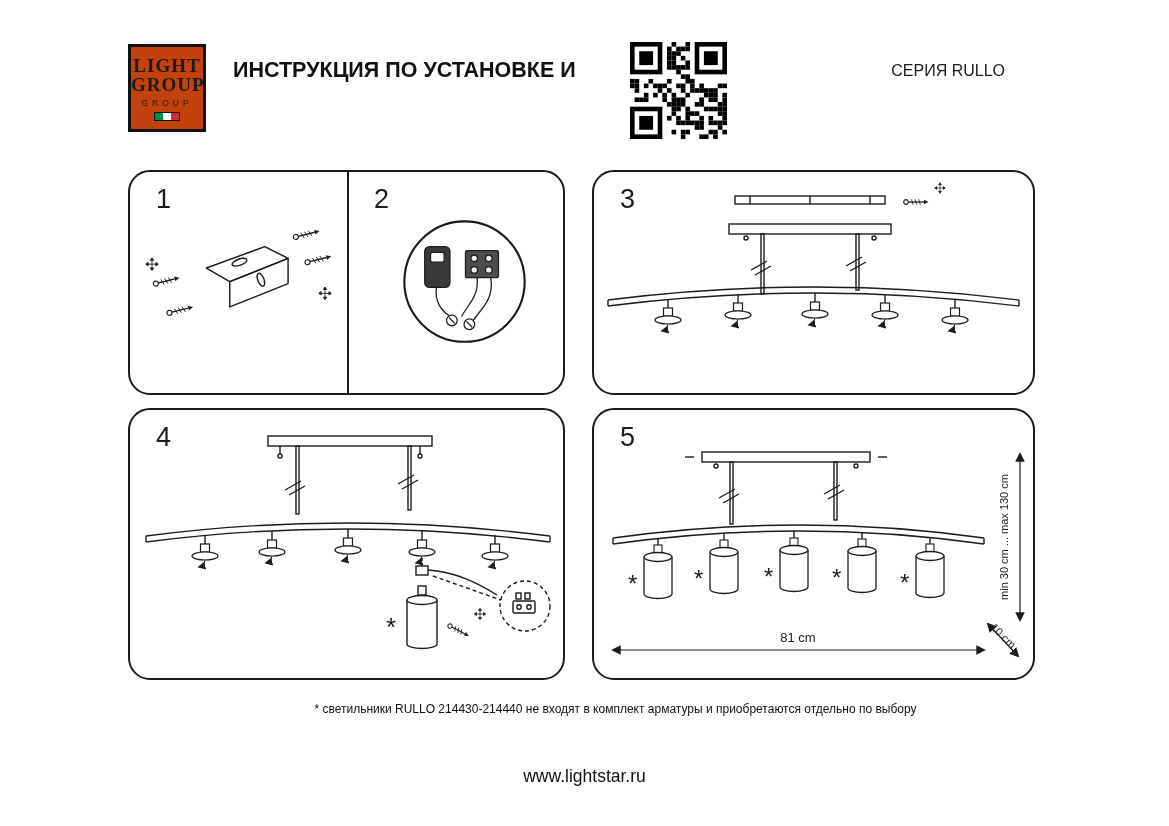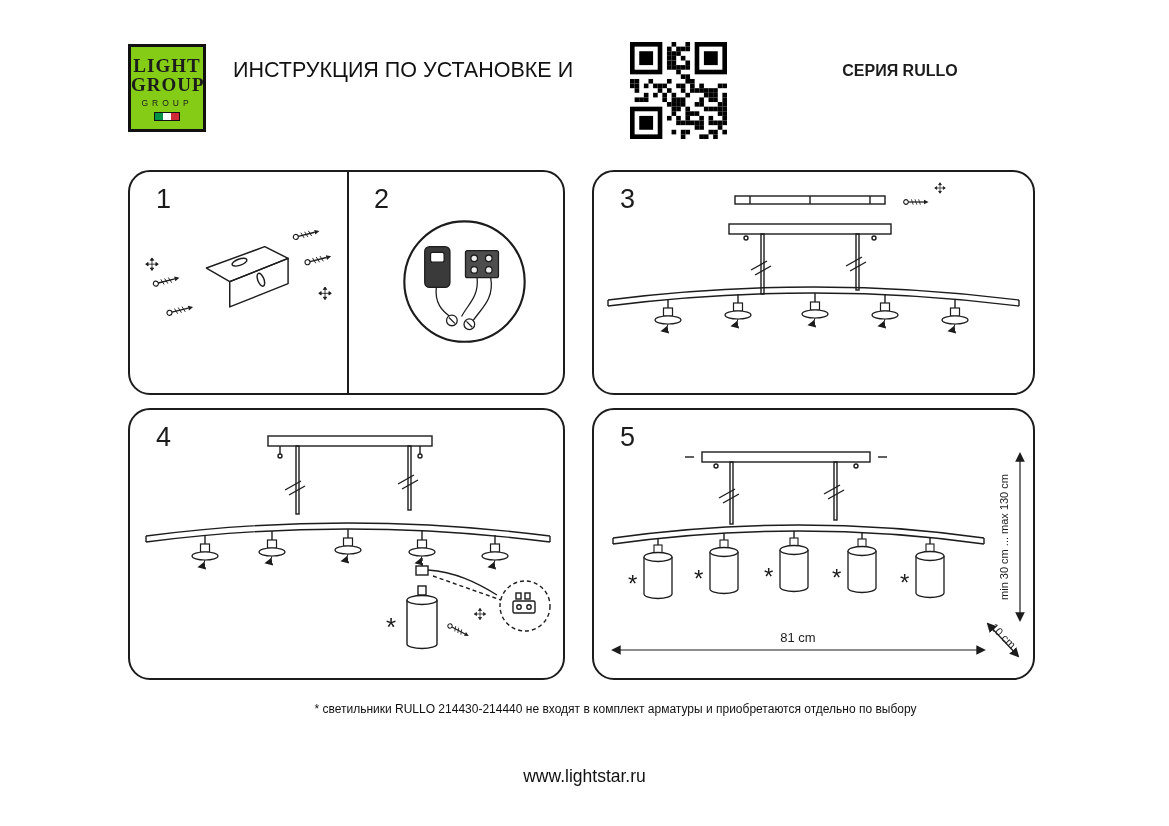--- a/index.html
+++ b/index.html
@@ -1,30 +1,30 @@
 <!DOCTYPE html>
 <html><head>
 <meta charset="utf-8">
 <style>
   html,body{margin:0;padding:0;background:#e8e8e8;}
   #page{position:relative;width:1169px;height:826px;background:#ffffff;margin:0 auto;
         font-family:"Liberation Sans",sans-serif;color:#1c1c1c;overflow:hidden;}
   
   .logo-box{position:absolute;left:128px;top:44px;width:78px;height:88px;border:3px solid #111;
-            box-sizing:border-box;text-align:center;background:#84cc16;}
+            box-sizing:border-box;text-align:center;background:#c2410c;}
   .logo-word{font-family:"Liberation Serif",serif;font-weight:bold;font-size:19px;line-height:1.02;
              letter-spacing:1px;}
   .logo-word.first{margin-top:9px;}
   .logo-group{font-size:8.5px;letter-spacing:4px;margin-top:3px;font-family:"Liberation Sans",sans-serif;}
   .logo-flag{width:26px;height:9px;margin:4px auto 0;border:1px solid #111;display:flex;box-sizing:border-box;}
   .logo-flag span{flex:1;}
-  .title{position:absolute;left:233px;top:55px;font-size:21.5px;font-weight:normal;line-height:1.4;color:#111;}
+  .title{position:absolute;left:233px;top:55px;font-size:21.5px;font-weight:bold;line-height:1.4;color:#111;}
   .qr{position:absolute;left:630px;top:42px;width:97px;height:97px;}
   .series-block{position:absolute;left:795px;top:62px;width:210px;text-align:center;}
-  .series-label{font-size:16px;font-weight:bold;}
+  .series-label{font-size:16px;font-weight:normal;text-align:right;}
   .article-label{font-size:19px;font-weight:bold;margin-top:8px;}
   
   .panel{position:absolute;border:2px solid #1c1c1c;border-radius:22px;background:#fff;box-sizing:border-box;}
   #panel12{left:128px;top:170px;width:437px;height:225px;}
   #panel3{left:592px;top:170px;width:443px;height:225px;}
   #panel4{left:128px;top:408px;width:437px;height:272px;}
   #panel5{left:592px;top:408px;width:443px;height:272px;}
   .divider{position:absolute;left:50%;top:0;bottom:0;width:0;border-left:2px solid #1c1c1c;}
   .stepnum{position:absolute;left:26px;top:12px;font-size:27px;color:#1c1c1c;}
   .stepnum.second{left:244px;}

